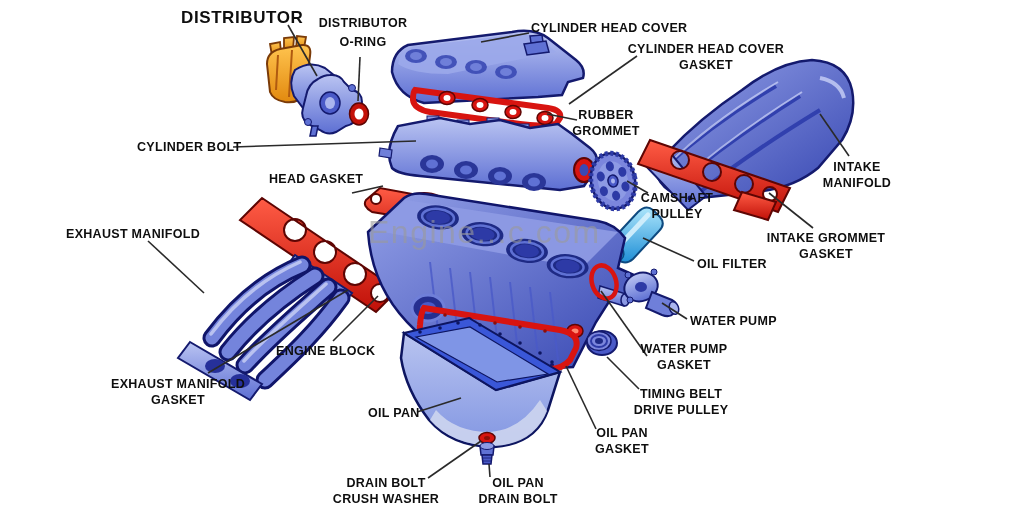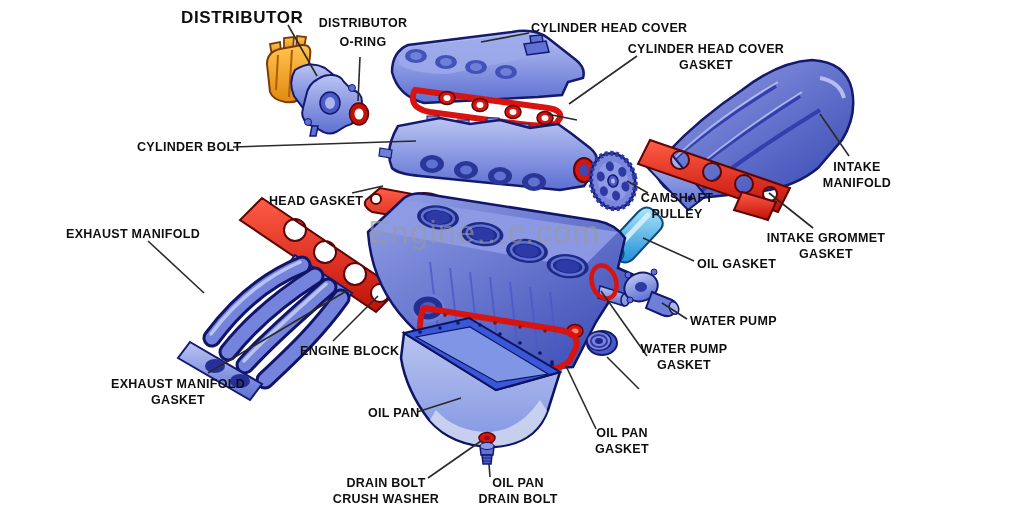--- a/index.html
+++ b/index.html
@@ -345,58 +345,66 @@
     <span>O-RING</span>
   </div>
 
   <div class="lbl" style="left:531px;top:20px">CYLINDER HEAD COVER</div>
 
   <div class="lbl c" style="left:706px;top:41px">
     <span>CYLINDER HEAD COVER</span>
     <span>GASKET</span>
   </div>
 
+  <div class="lbl c" style="left:606px;top:107px">
+    <span>RUBBER</span>
+    <span>GROMMET</span>
+  </div>
 
   <div class="lbl" style="left:137px;top:139px">CYLINDER BOLT</div>
 
-  <div class="lbl" style="left:269px;top:193px">HEAD GASKET</div>
+  <div class="lbl" style="left:269px;top:171px">HEAD GASKET</div>
 
   <div class="lbl c" style="left:857px;top:159px">
     <span>INTAKE</span>
     <span>MANIFOLD</span>
   </div>
 
   <div class="lbl c" style="left:677px;top:190px">
     <span>CAMSHAFT</span>
     <span>PULLEY</span>
   </div>
 
   <div class="lbl c" style="left:826px;top:230px">
     <span>INTAKE GROMMET</span>
     <span>GASKET</span>
   </div>
 
   <div class="lbl" style="left:66px;top:226px">EXHAUST MANIFOLD</div>
 
-  <div class="lbl" style="left:697px;top:256px">OIL GASKET</div>
+  <div class="lbl" style="left:697px;top:256px">OIL FILTER</div>
 
   <div class="lbl" style="left:690px;top:313px">WATER PUMP</div>
 
-  <div class="lbl" style="left:300px;top:343px">ENGINE BLOCK</div>
+  <div class="lbl" style="left:276px;top:343px">ENGINE BLOCK</div>
 
   <div class="lbl c" style="left:684px;top:341px">
     <span>WATER PUMP</span>
     <span>GASKET</span>
   </div>
 
   <div class="lbl c" style="left:178px;top:376px">
     <span>EXHAUST MANIFOLD</span>
     <span>GASKET</span>
   </div>
 
+  <div class="lbl c" style="left:681px;top:386px">
+    <span>TIMING BELT</span>
+    <span>DRIVE PULLEY</span>
+  </div>
 
   <div class="lbl" style="left:368px;top:405px">OIL PAN</div>
 
   <div class="lbl c" style="left:622px;top:425px">
     <span>OIL PAN</span>
     <span>GASKET</span>
   </div>
 
   <div class="lbl c" style="left:386px;top:475px">
     <span>DRAIN BOLT</span>

